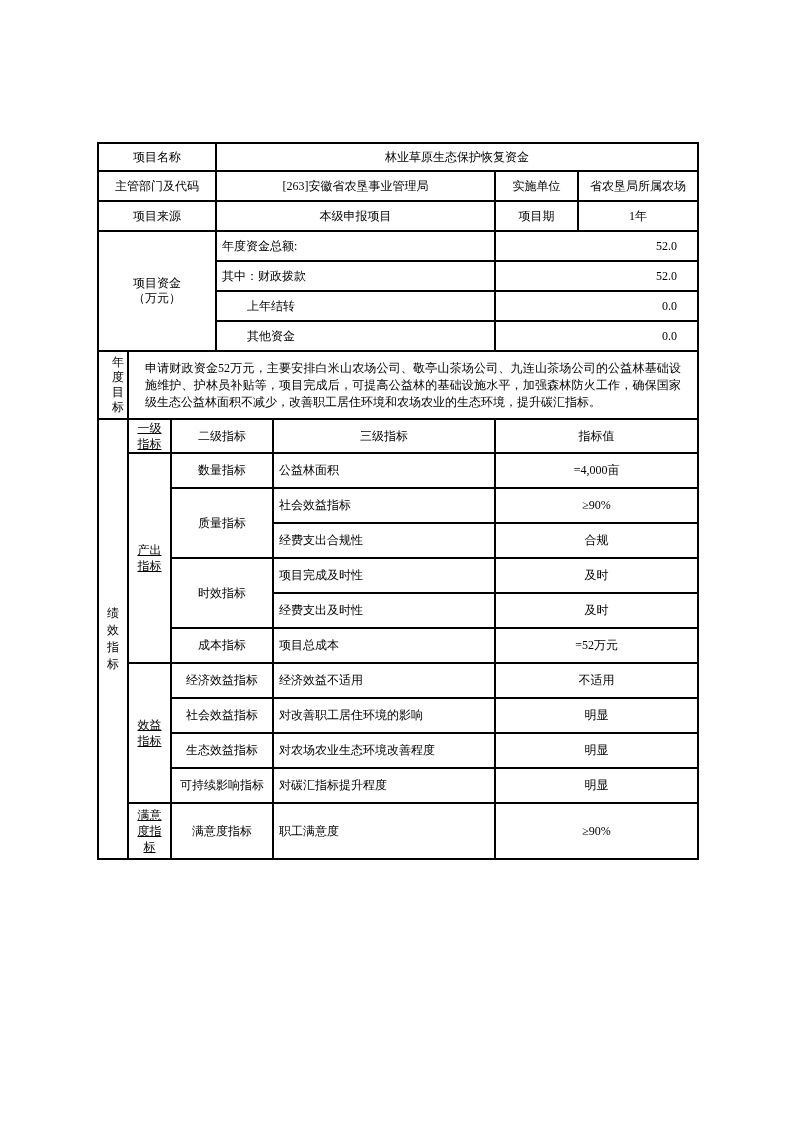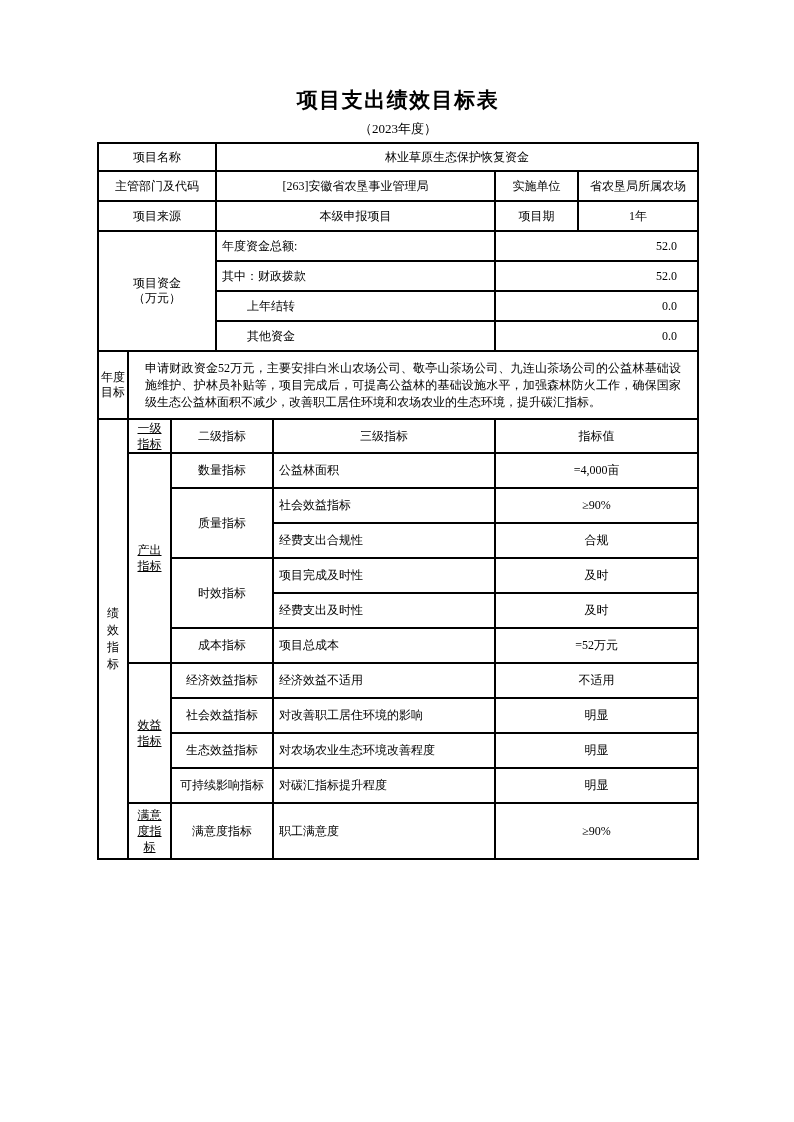--- a/index.html
+++ b/index.html
@@ -67,36 +67,34 @@
   td.num {
     text-align: right;
     padding-right: 20px;
   }
   td.indent { padding-left: 30px; }
   td.goal {
     text-align: justify;
     padding: 4px 16px;
     line-height: 17px;
   }
-  td.narrow { padding: 0 2px; }
+  td.narrow { padding: 0 13px; }
   td.lv1 { padding: 0 6px; line-height: 16px; text-decoration: underline; }
   .vtext {
     width: 1em;
     margin: 0 auto;
     line-height: 17px;
     text-align: center;
   }
 </style>
 </head>
 <body>
 
 <div class="page">
 
-  <div class="doc-title">项目支出绩效目标表</div>
-  <div class="doc-subtitle">（2023年度）</div>
 
   <table class="main">
     <colgroup>
       <col style="width:30px">
         <col style="width:43px">
         <col style="width:45px">
       <col style="width:57px">
         <col style="width:222px">
         <col style="width:83px">
         <col style="width:120px">

